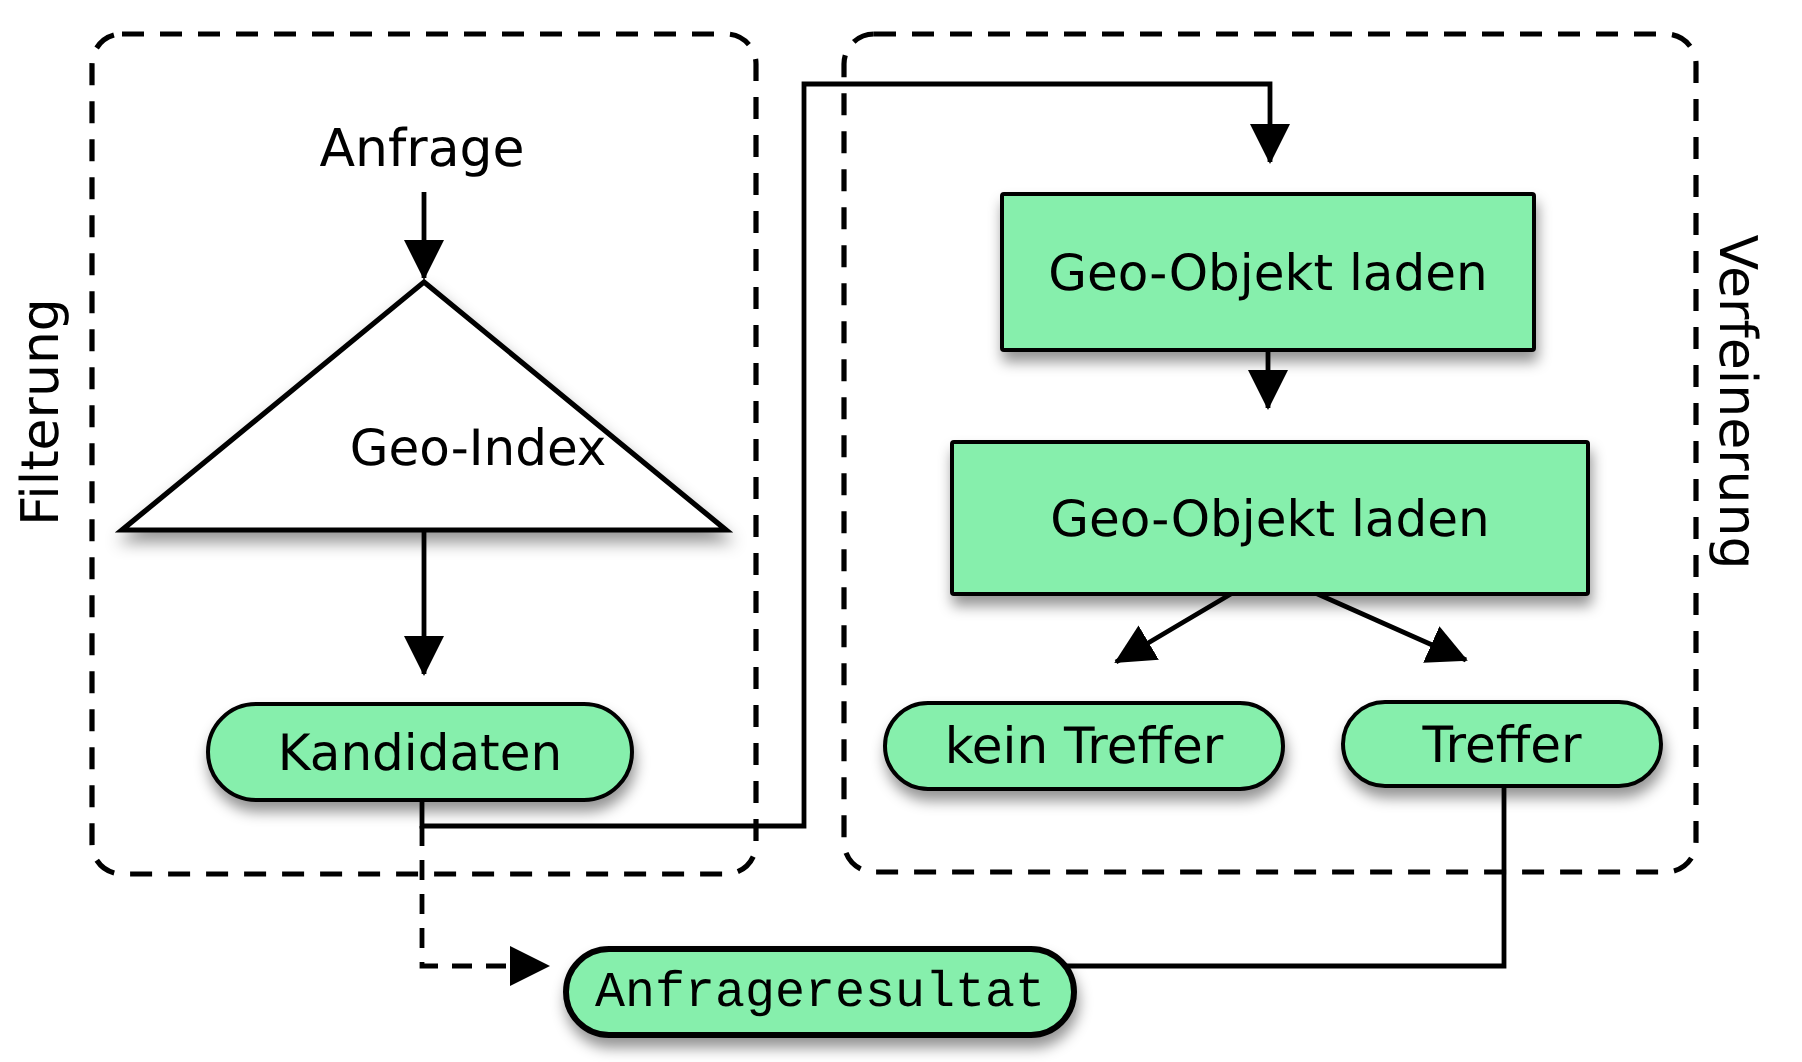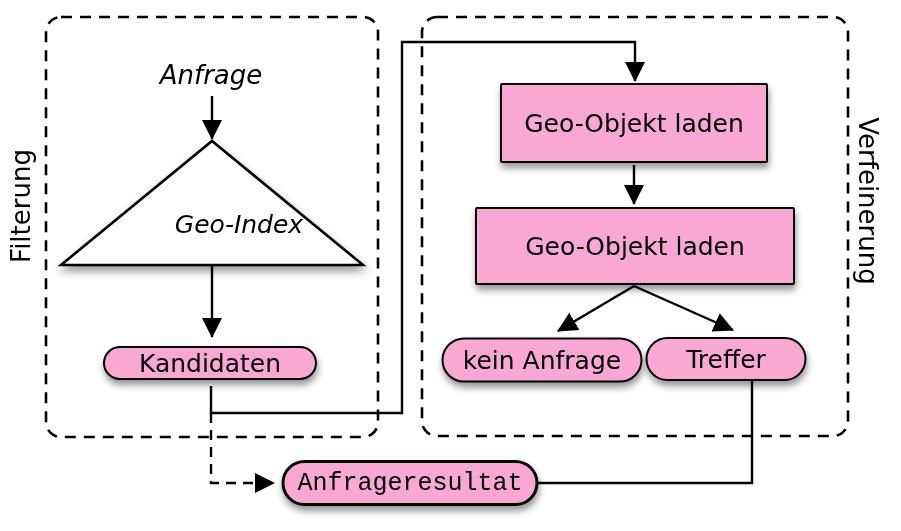--- a/index.html
+++ b/index.html
@@ -21,36 +21,36 @@
     left: 0; top: 0;
     width: 901px; height: 531px;
   }
   .node {
     position: absolute;
     transform: translate(-50%, -50%);
     display: flex;
     align-items: center;
     justify-content: center;
     box-sizing: border-box;
-    background: #f9a8d4;
+    background: #86efac;
     border: 2.5px solid #000000;
     font-size: 25px;
     line-height: 1;
     white-space: nowrap;
     box-shadow: 1px 5px 7px rgba(0,0,0,0.42);
+    margin-top: 13px;
   }
   .stadium { border-radius: 999px; }
   .rect    { border-radius: 2px; }
   .plain-label {
     position: absolute;
     transform: translate(-50%, -50%);
     font-size: 26px;
     line-height: 1;
     white-space: nowrap;
-    font-style: italic;
   }
   .region-label {
     position: absolute;
     font-size: 26px;
     line-height: 1;
     white-space: nowrap;
   }
   .rot-ccw { transform: translate(-50%, -50%) rotate(-90deg); }
   .rot-cw  { transform: translate(-50%, -50%) rotate(90deg); }
 </style>
@@ -84,25 +84,25 @@
     <polyline points="752,381 752,483 533,483" fill="none" stroke="#000000" stroke-width="2.4"></polyline>
   </svg>
 
   <div class="region-label rot-ccw" style="left:21px; top:206px;">Filterung</div>
   <div class="region-label rot-cw" style="left:868px; top:201px;">Verfeinerung</div>
 
   <div class="plain-label" style="left:211px; top:75px;">Anfrage</div>
 
   <div class="plain-label" style="left:213px; top:224px; font-size:25px;margin-left:26px;">Geo-Index</div>
 
-  <div class="node stadium" style="left:210px; top:363px; width:214px; height:34px;">Kandidaten</div>
+  <div class="node stadium" style="left:210px; top:363px; width:214px; height:50px;">Kandidaten</div>
 
   <div class="node rect" style="left:634px; top:123px; width:268px; height:80px;">Geo-Objekt laden</div>
 
   <div class="node rect" style="left:635px; top:246px; width:320px; height:78px;">Geo-Objekt laden</div>
 
-  <div class="node stadium" style="left:542px; top:360px; width:201px; height:45px;">kein Anfrage</div>
+  <div class="node stadium" style="left:542px; top:360px; width:201px; height:45px;">kein Treffer</div>
 
-  <div class="node stadium" style="left:726px; top:359px; width:161px; height:44px;">Treffer</div>
+  <div class="node stadium" style="left:751px; top:359px; width:161px; height:44px;">Treffer</div>
 
   <div class="node stadium" style="left:410px; top:483px; width:257px; height:46px; border-width:3px;font-family:Liberation Mono, monospace;">Anfrageresultat</div>
 
 </div>
 
 </body></html>

